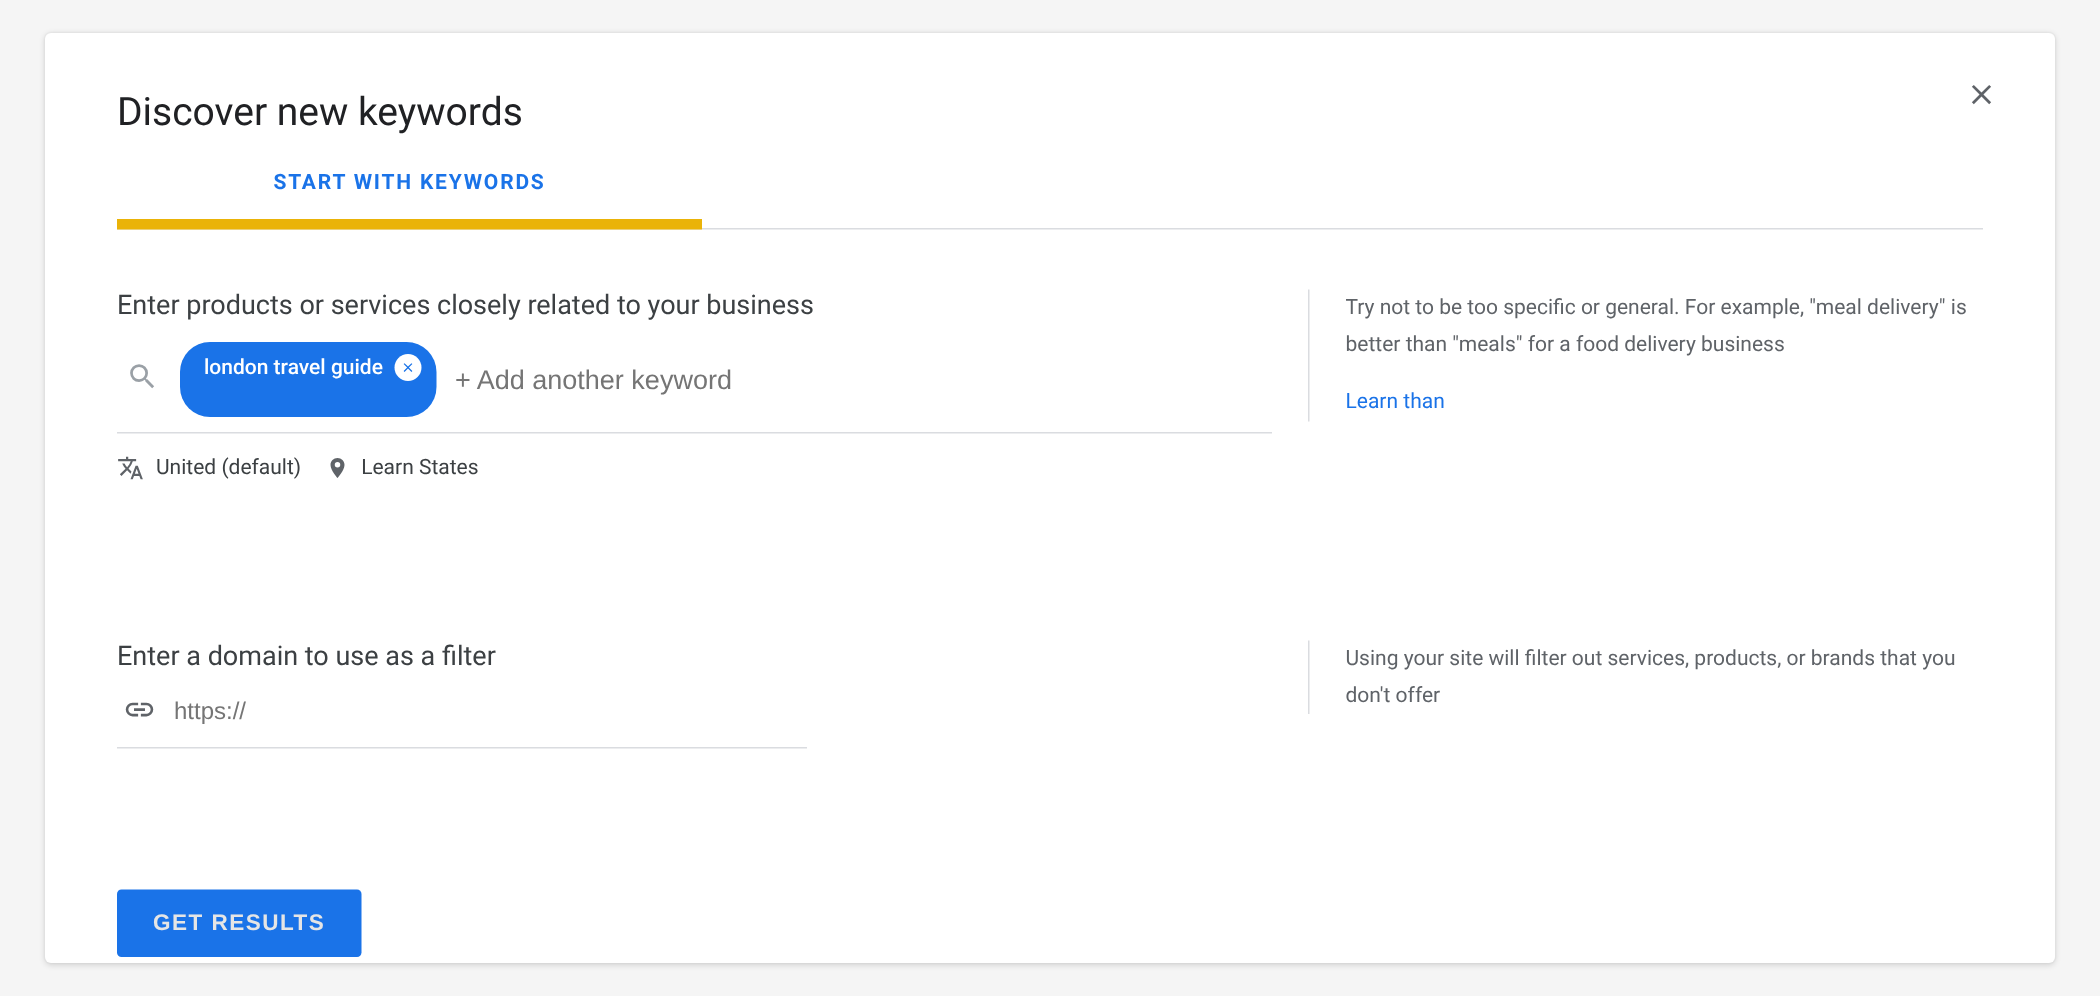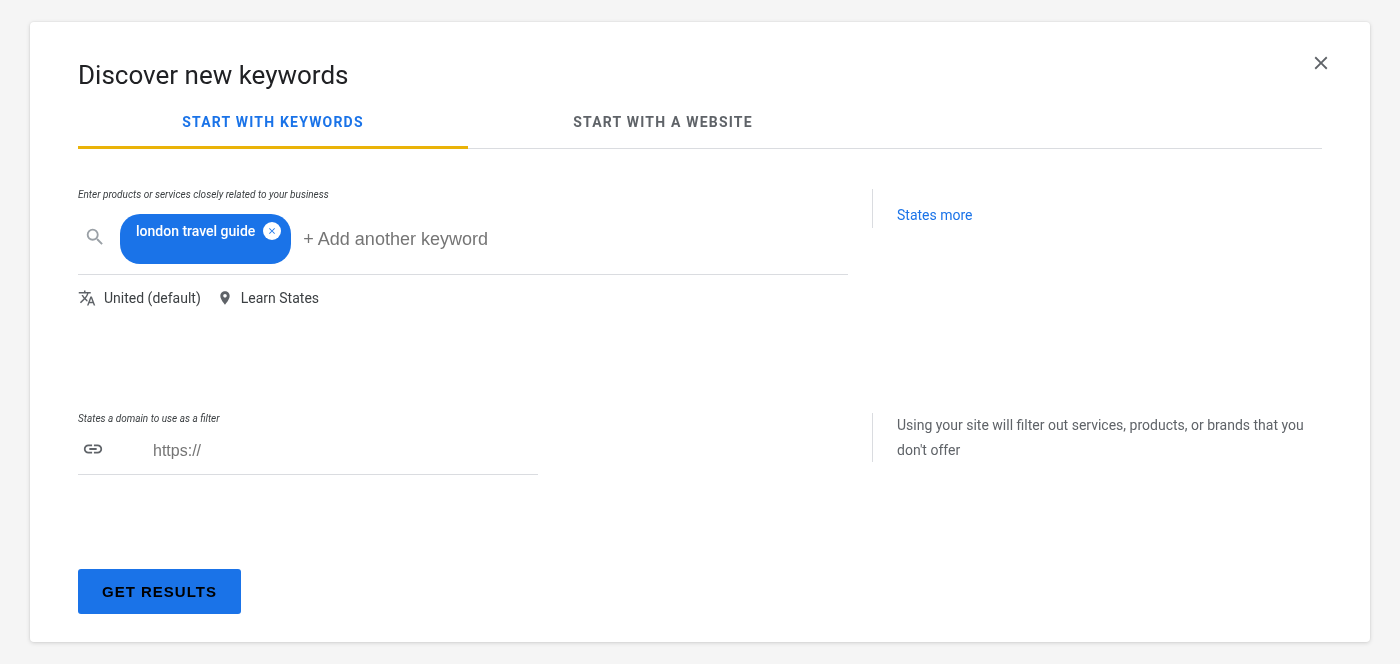--- a/index.html
+++ b/index.html
@@ -44,42 +44,41 @@
       font-size: 14px;
       font-weight: 700;
       letter-spacing: 1.2px;
       padding: 12px 0 16px;
       color: #5f6368;
       cursor: pointer;
       text-transform: uppercase;
     }
     .tab.active {
       color: #1a73e8;
-      border-bottom: 3px solid #eab308;
+      border-bottom: 7px solid #eab308;
       margin-bottom: -1px;
     }
     .row {
       display: flex;
       align-items: flex-start;
     }
     .main-col { flex: 0 0 770px; }
     .tip-col {
       border-left: 1px solid #dadce0;
       padding-left: 24px;
       margin-left: 24px;
       flex: 1;
       color: #5f6368;
       font-size: 14px;
       line-height: 1.75;
     }
     .field-label {
-      font-size: 10px;
+      font-size: 18px;
       color: #3c4043;
       margin-bottom: 14px;
-      font-style: italic;
     }
     .kw-input-wrap {
       display: flex;
       align-items: center;
       border-bottom: 1px solid #dadce0;
       padding-bottom: 10px;
     }
     .search-ico { color: #9aa0a6; margin: 0 14px 0 6px; }
     .chip {
       display: inline-flex;
@@ -121,26 +120,26 @@
     .section2 { margin-top: 106px; }
     .domain-wrap {
       display: flex;
       align-items: center;
       border-bottom: 1px solid #dadce0;
       padding-bottom: 10px;
       width: 460px;
     }
     .domain-wrap .link-ico { color: #5f6368; margin: 0 12px 0 4px; }
     .domain-input {
-      border: none; outline: none; font-size: 16px; color: #80868b; flex: 1; background: transparent; margin-left: 37px;
+      border: none; outline: none; font-size: 16px; color: #80868b; flex: 1; background: transparent;
     }
     .cta {
       margin-top: 94px;
       background: #1a73e8;
-      color: #000000;
+      color: #e5e5e5;
       font-size: 15px;
       font-weight: 600;
       letter-spacing: 1px;
       border: none;
       padding: 14px 24px;
       border-radius: 3px;
       cursor: pointer;
       text-transform: uppercase;
     }
   </style>
@@ -152,21 +151,20 @@
   <div class="close-btn">
     <svg width="22" height="22" viewBox="0 0 24 24">
         <path fill="currentColor" d="M19 6.41 17.59 5 12 10.59 6.41 5 5 6.41 10.59 12 5 17.59 6.41 19 12 13.41 17.59 19 19 17.59 13.41 12z"></path>
       </svg>
   </div>
 
   <h1 class="title">Discover new keywords</h1>
 
   <div class="tabs">
     <div class="tab active">START WITH KEYWORDS</div>
-    <div class="tab">START WITH A WEBSITE</div>
   </div>
 
   
   <div class="row">
     <div class="main-col">
       <div class="field-label">Enter products or services closely related to your business</div>
       <div class="kw-input-wrap">
         <span class="search-ico">
           <svg width="22" height="22" viewBox="0 0 24 24">
               <path fill="currentColor" d="M15.5 14h-.79l-.28-.27A6.471 6.471 0 0 0 16 9.5 6.5 6.5 0 1 0 9.5 16a6.471 6.471 0 0 0 4.23-1.57l.27.28v.79L19 20.49 20.49 19 15.5 14zm-6 0C7.01 14 5 11.99 5 9.5S7.01 5 9.5 5 14 7.01 14 9.5 11.99 14 9.5 14z"></path>
@@ -191,28 +189,29 @@
         <span>United (default)</span>
         <span class="ico" style="margin-left:8px">
           <svg width="16" height="16" viewBox="0 0 24 24">
               <path fill="currentColor" d="M12 2C8.13 2 5 5.13 5 9c0 5.25 7 13 7 13s7-7.75 7-13c0-3.87-3.13-7-7-7zm0 9.5A2.5 2.5 0 1 1 12 6a2.5 2.5 0 0 1 0 5.5z"></path>
             </svg>
         </span>
         <span>Learn States</span>
       </div>
     </div>
     <div class="tip-col">
-      <a href="#" class="learn-more">States more</a>
+      <div>Try not to be too specific or general. For example, "meal delivery" is better than "meals" for a food delivery business</div>
+      <a href="#" class="learn-more">Learn than</a>
     </div>
   </div>
 
   
   <div class="row section2">
     <div class="main-col">
-      <div class="field-label">States a domain to use as a filter</div>
+      <div class="field-label">Enter a domain to use as a filter</div>
       <div class="domain-wrap">
         <span class="link-ico">
           <svg width="22" height="22" viewBox="0 0 24 24">
               <path fill="currentColor" d="M3.9 12c0-1.71 1.39-3.1 3.1-3.1h4V7H7a5 5 0 0 0 0 10h4v-1.9H7c-1.71 0-3.1-1.39-3.1-3.1zM8 13h8v-2H8v2zm9-6h-4v1.9h4c1.71 0 3.1 1.39 3.1 3.1s-1.39 3.1-3.1 3.1h-4V17h4a5 5 0 0 0 0-10z"></path>
             </svg>
         </span>
         <input class="domain-input" placeholder="https://" style="">
       </div>
     </div>
     <div class="tip-col tip2">

